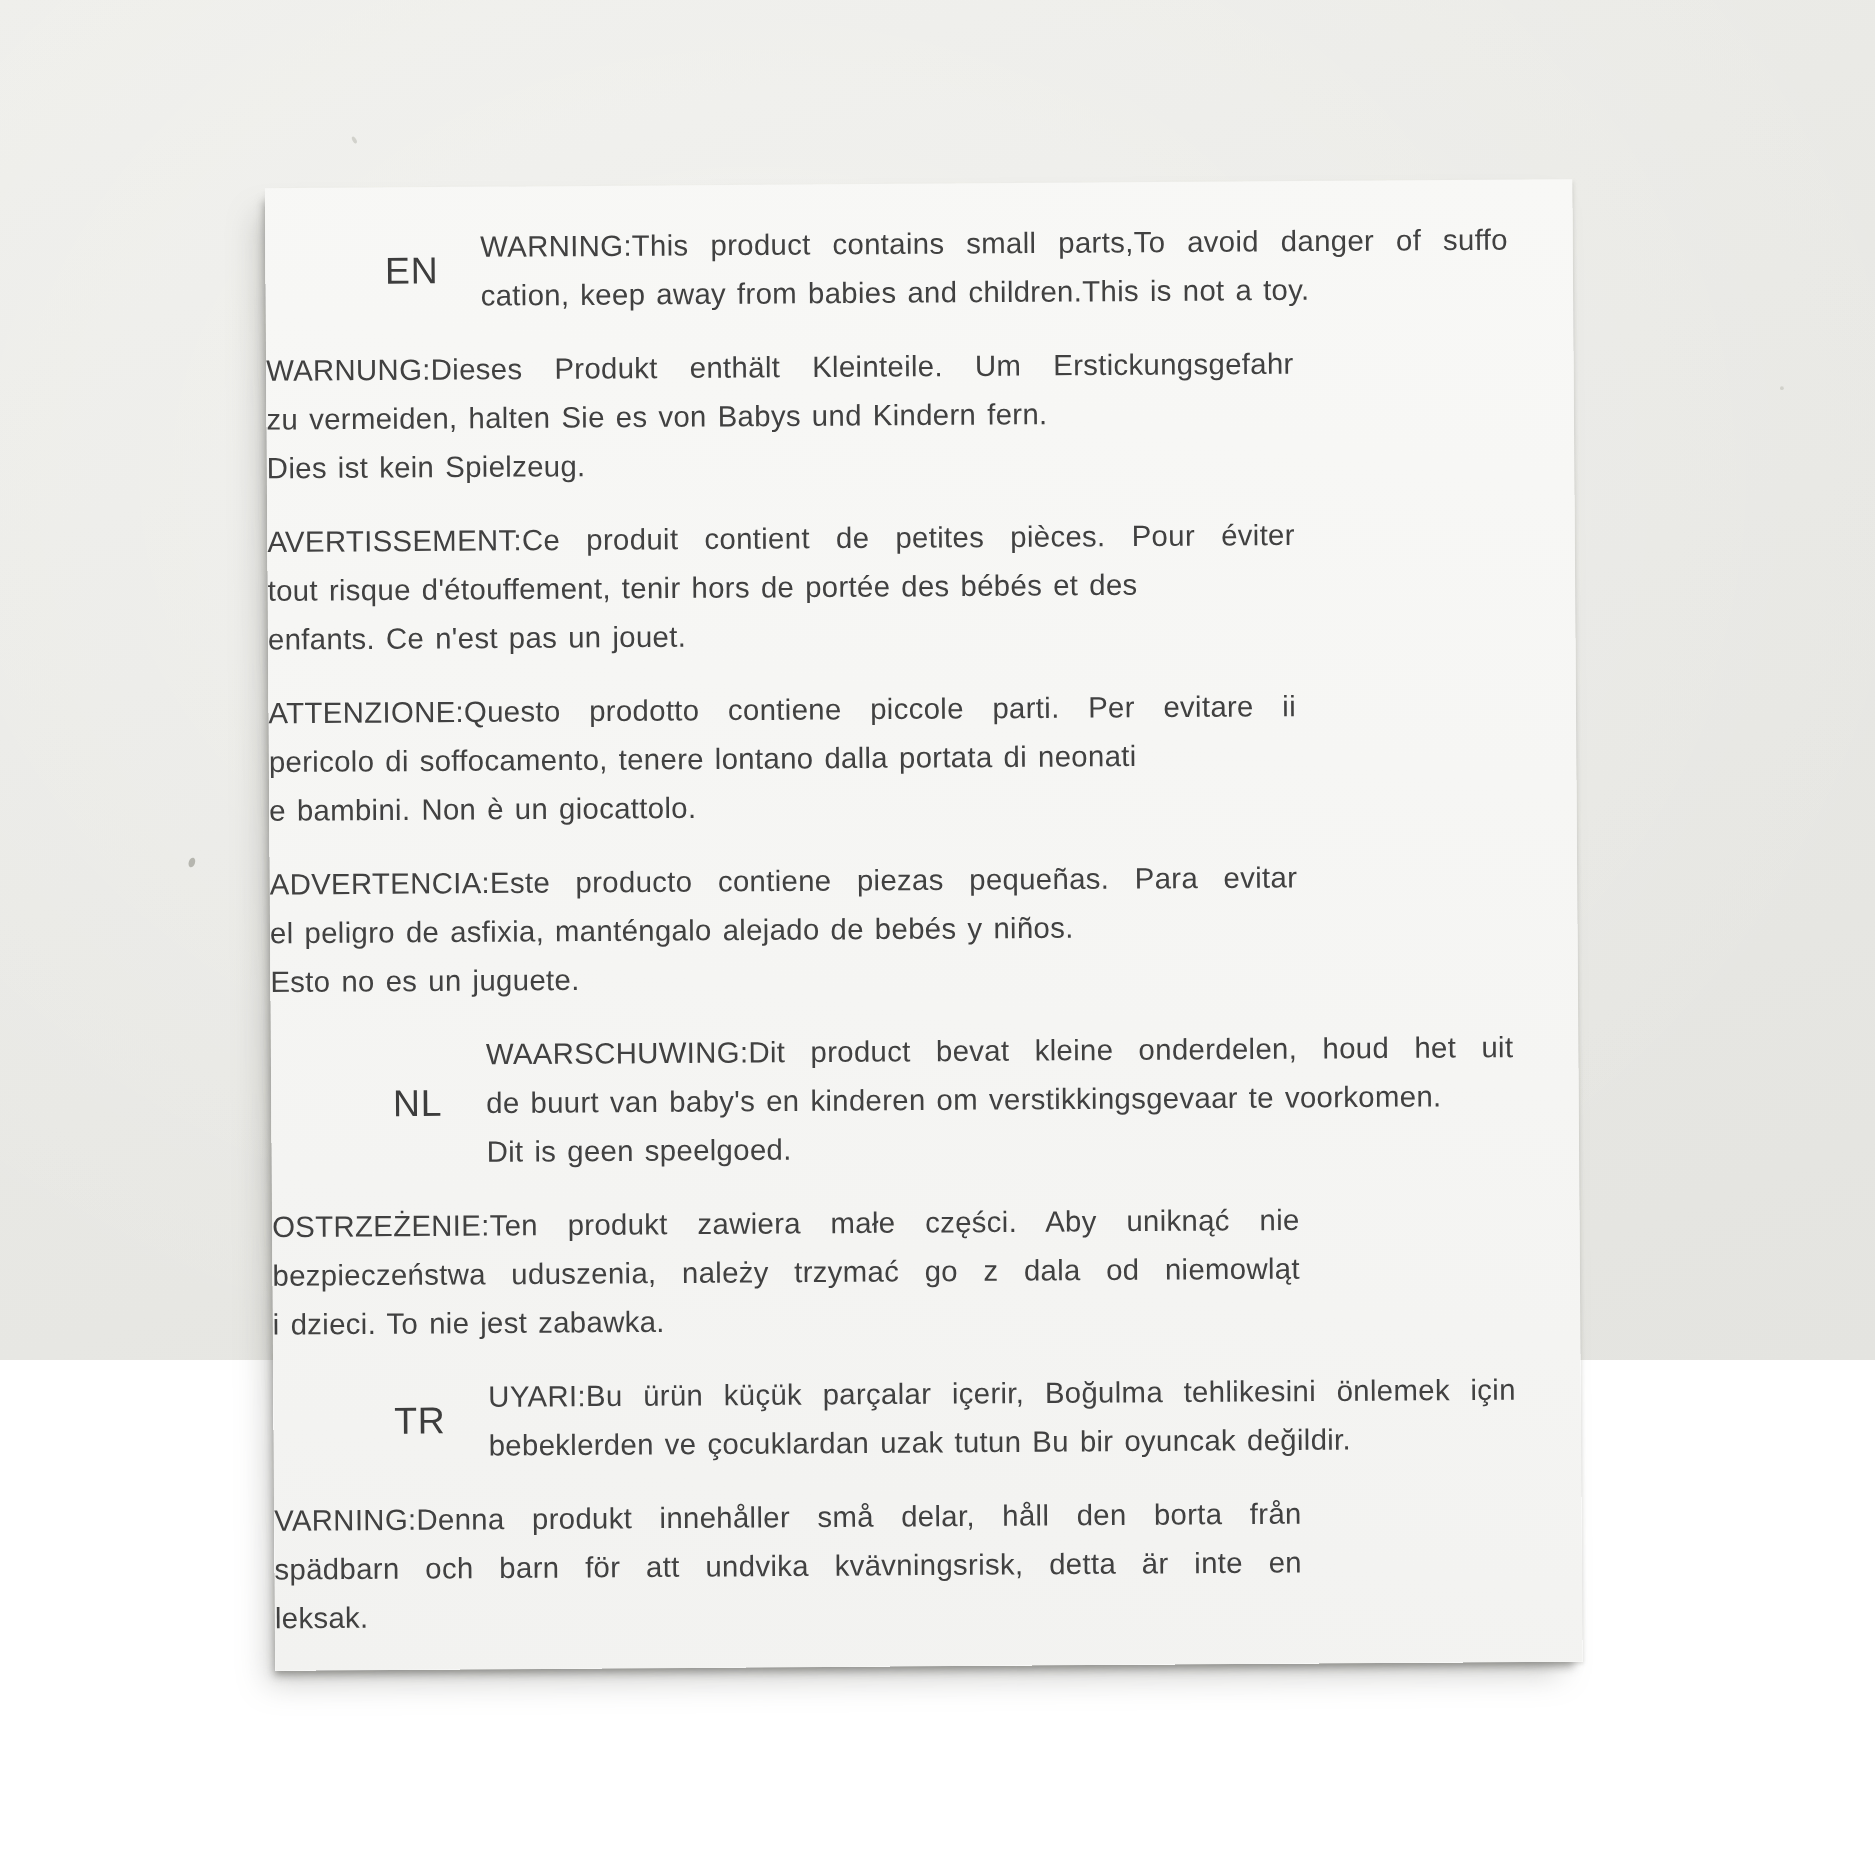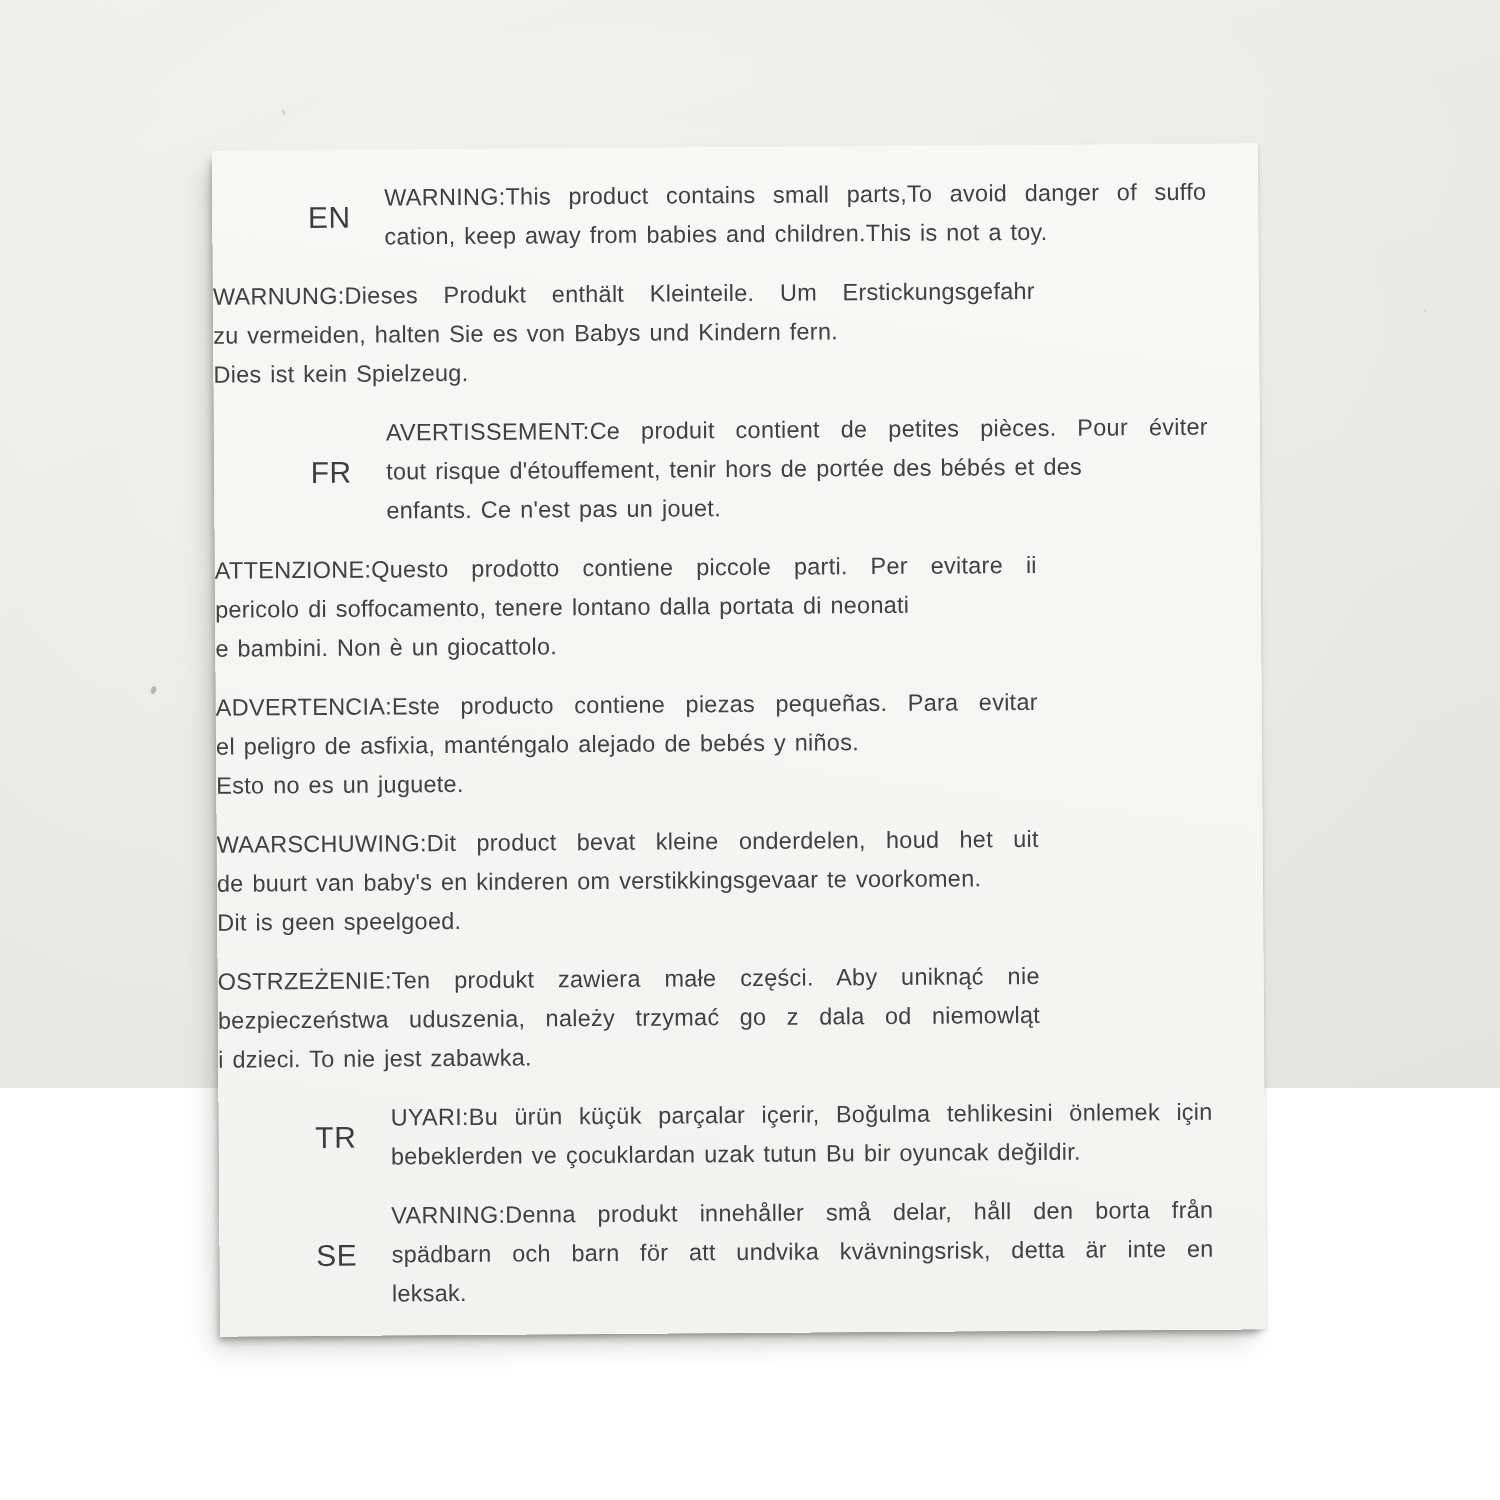--- a/index.html
+++ b/index.html
@@ -97,21 +97,20 @@
 
   <div class="section">
     <div class="lines">
             <div class="line just">WARNUNG:Dieses Produkt enthält Kleinteile. Um Erstickungsgefahr</div>
             <div class="line">zu vermeiden, halten Sie es von Babys und Kindern fern.</div>
             <div class="line">Dies ist kein Spielzeug.</div>
           </div>
   </div>
 
   <div class="section">
-    <div class="code">FR</div>
     <div class="lines">
             <div class="line just">AVERTISSEMENT:Ce produit contient de petites pièces. Pour éviter</div>
             <div class="line">tout risque d'étouffement, tenir hors de portée des bébés et des</div>
             <div class="line">enfants. Ce n'est pas un jouet.</div>
           </div>
   </div>
 
   <div class="section">
     <div class="lines">
             <div class="line just">ATTENZIONE:Questo prodotto contiene piccole parti. Per evitare ii</div>
@@ -122,20 +121,21 @@
 
   <div class="section">
     <div class="lines">
             <div class="line just">ADVERTENCIA:Este producto contiene piezas pequeñas. Para evitar</div>
             <div class="line">el peligro de asfixia, manténgalo alejado de bebés y niños.</div>
             <div class="line">Esto no es un juguete.</div>
           </div>
   </div>
 
   <div class="section">
+    <div class="code">NL</div>
     <div class="lines">
             <div class="line just">WAARSCHUWING:Dit product bevat kleine onderdelen, houd het uit</div>
             <div class="line">de buurt van baby's en kinderen om verstikkingsgevaar te voorkomen.</div>
             <div class="line">Dit is geen speelgoed.</div>
           </div>
   </div>
 
   <div class="section">
     <div class="lines">
             <div class="line just">OSTRZEŻENIE:Ten produkt zawiera małe części. Aby uniknąć nie</div>
@@ -146,21 +146,20 @@
 
   <div class="section">
     <div class="code">TR</div>
     <div class="lines">
             <div class="line just">UYARI:Bu ürün küçük parçalar içerir, Boğulma tehlikesini önlemek için</div>
             <div class="line">bebeklerden ve çocuklardan uzak tutun Bu bir oyuncak değildir.</div>
           </div>
   </div>
 
   <div class="section">
-    <div class="code">SE</div>
     <div class="lines">
             <div class="line just">VARNING:Denna produkt innehåller små delar, håll den borta från</div>
             <div class="line just">spädbarn och barn för att undvika kvävningsrisk, detta är inte en</div>
             <div class="line">leksak.</div>
           </div>
   </div>
 </div>
   </div>
 </div>
 

